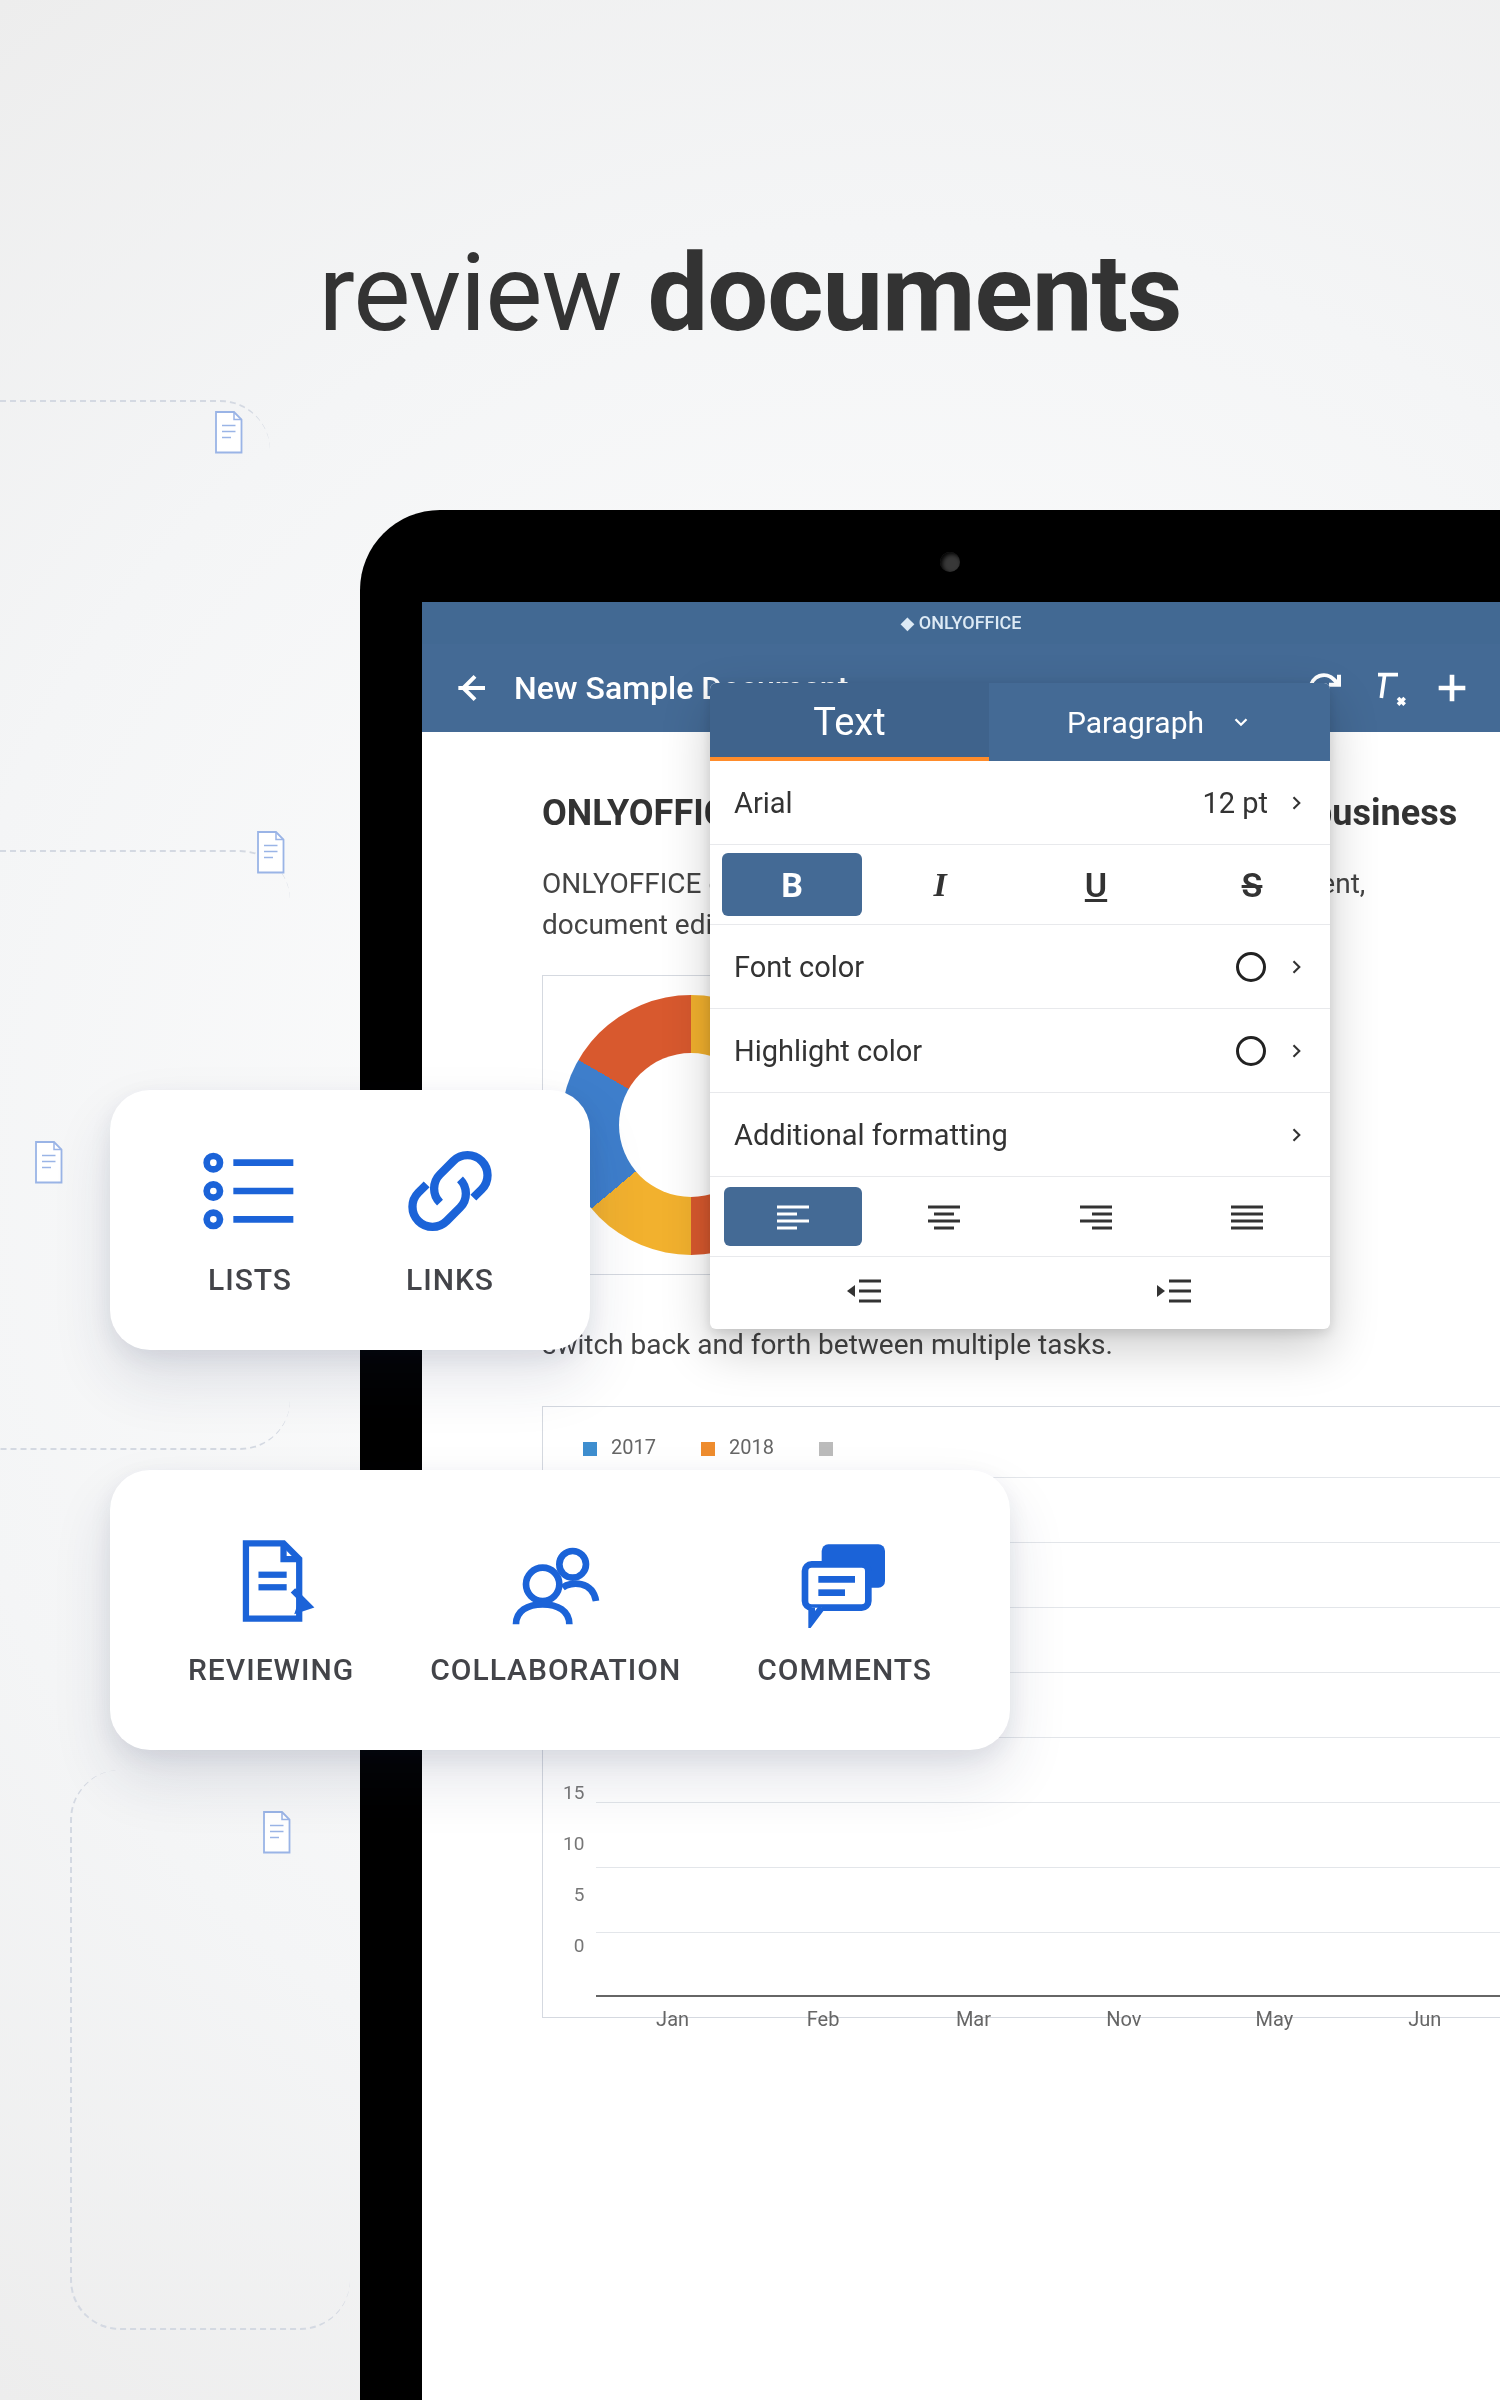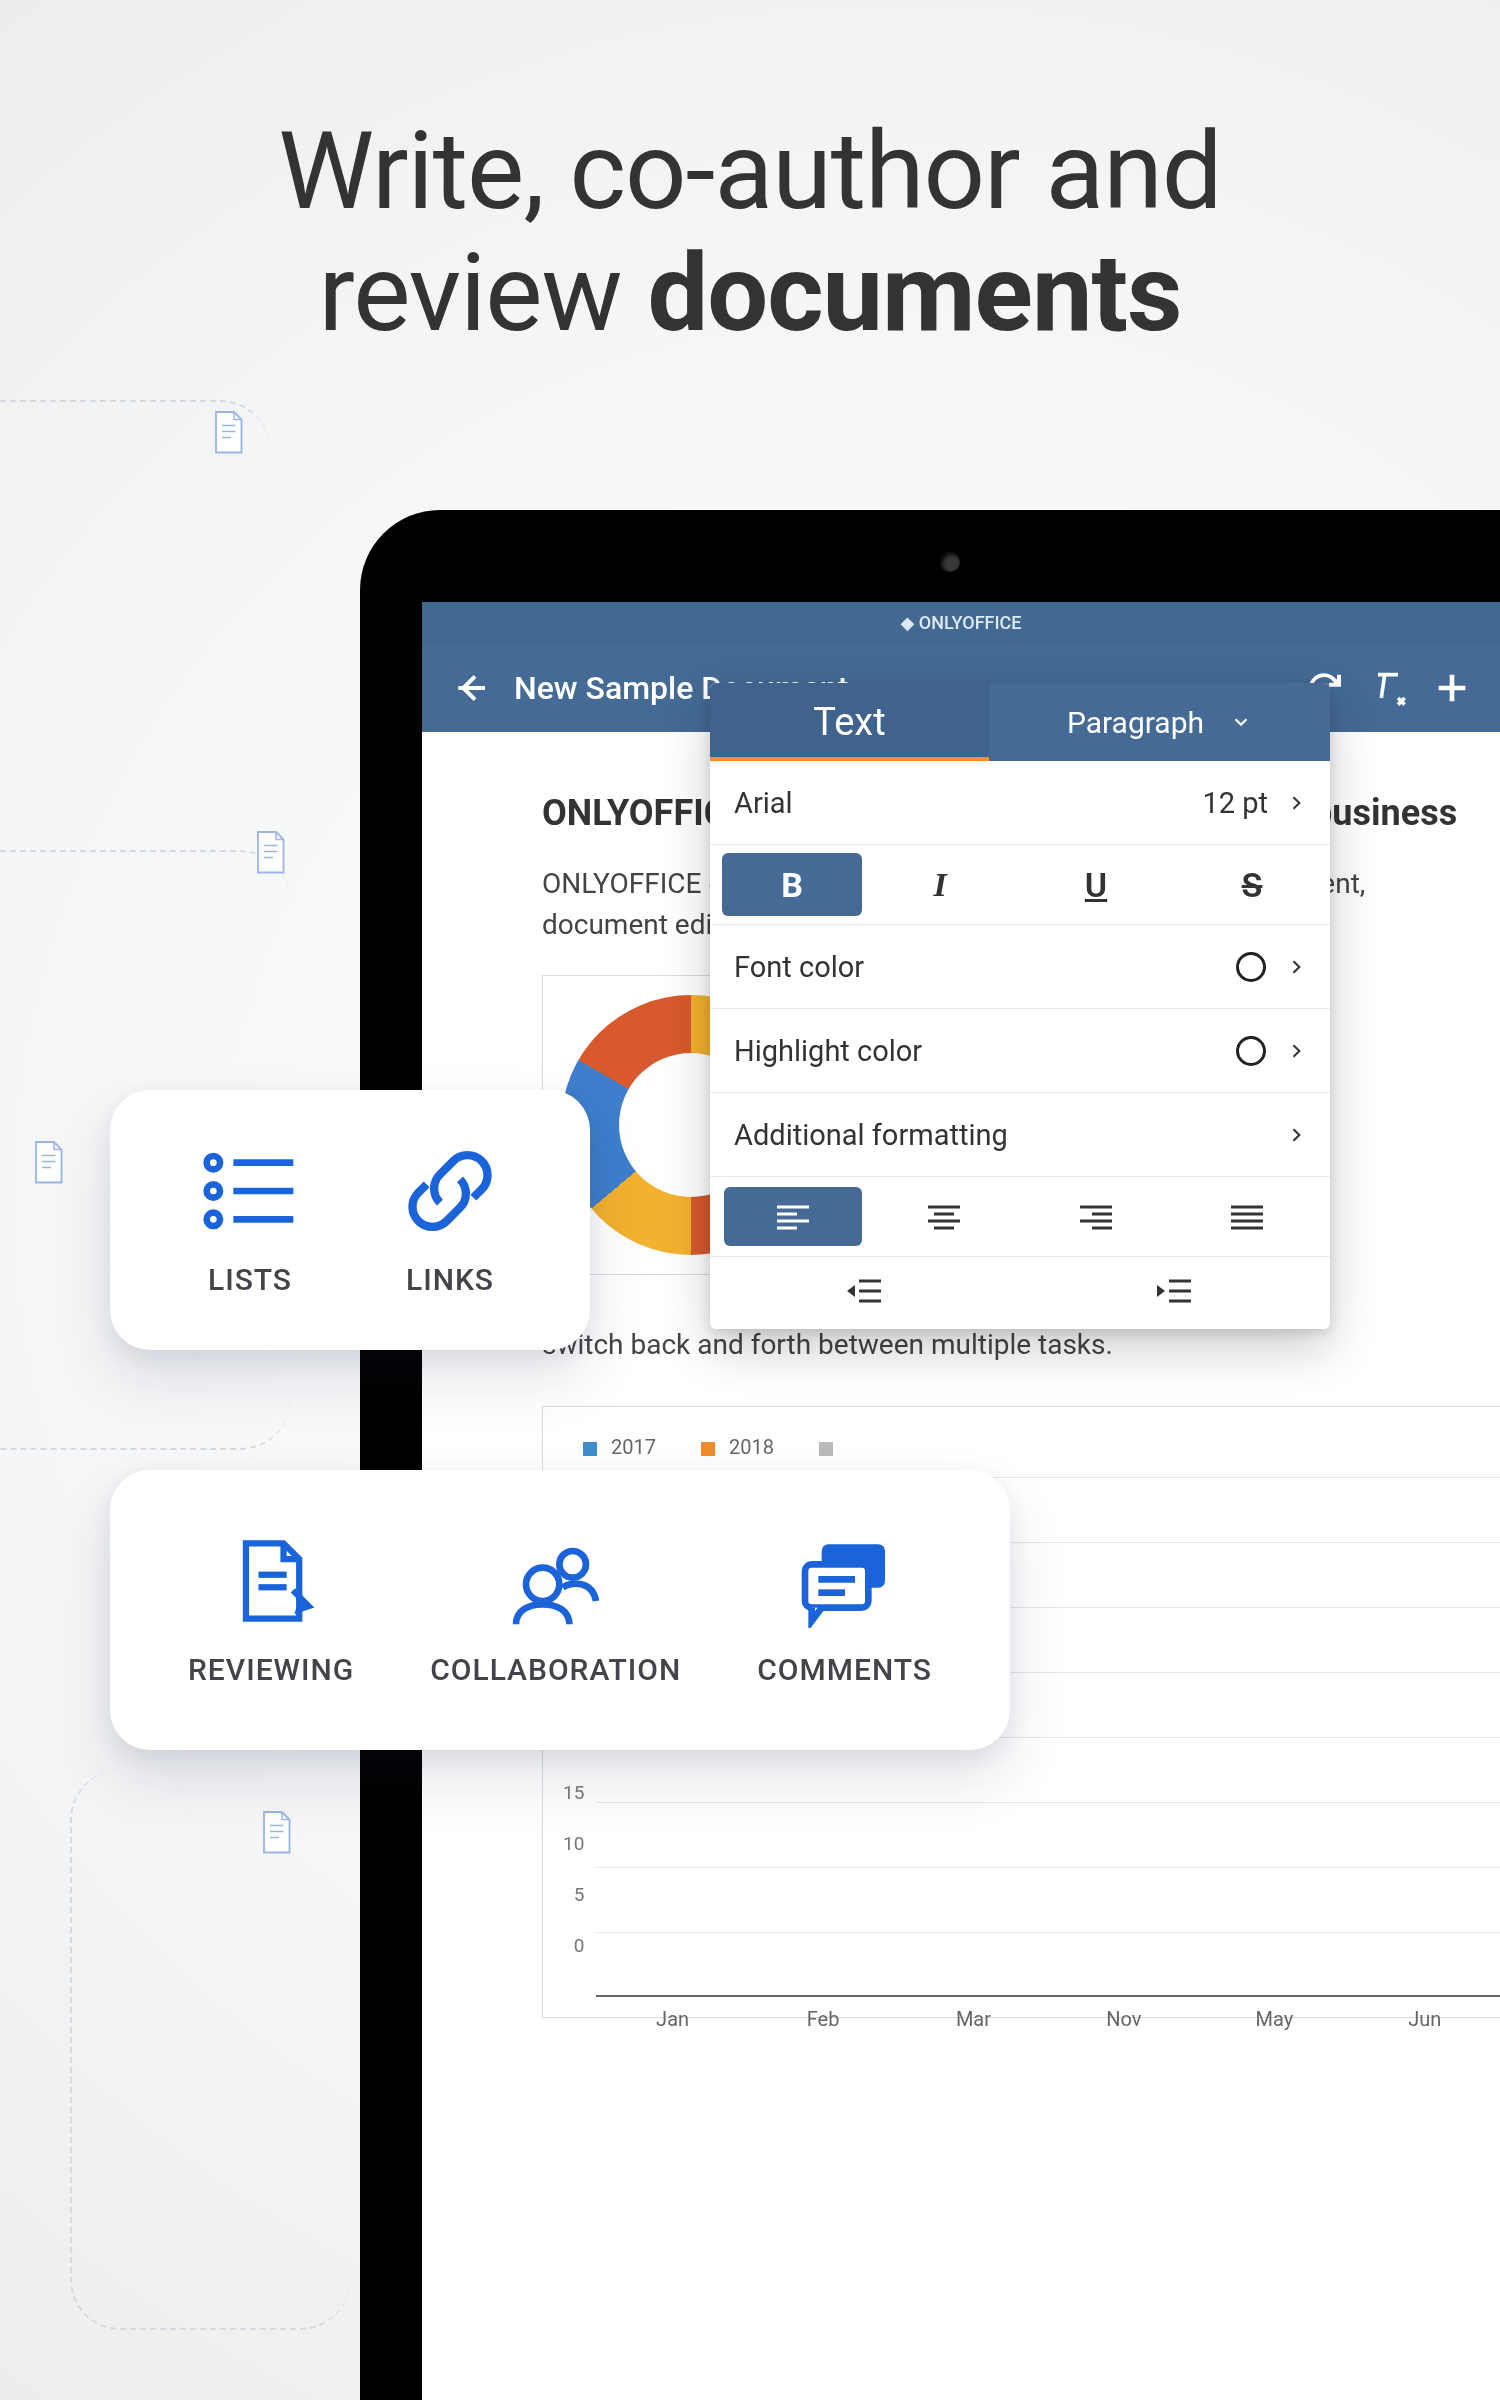--- a/index.html
+++ b/index.html
@@ -135,21 +135,21 @@
   <svg viewBox="0 0 24 30">
       <path d="M4 1h12l5 5v22H4z" fill="#fff" stroke="#9ab4e6" stroke-width="1.2"></path>
       <path d="M16 1v5h5" fill="none" stroke="#9ab4e6"></path>
       <line x1="8" y1="10" x2="17" y2="10" stroke="#9ab4e6"></line>
       <line x1="8" y1="14" x2="17" y2="14" stroke="#9ab4e6"></line>
       <line x1="8" y1="18" x2="14" y2="18" stroke="#9ab4e6"></line>
     </svg>
 </div>
 
 <div class="hero">
-  <span>Write, co-author and</span><br>
+  <br>
   <span>review </span><b>documents</b>
 </div>
 
 <div class="device">
   <div class="screen">
     <div class="app-topstrip">◆ <span>ONLYOFFICE</span></div>
     <div class="app-header">
       <span class="hdr-ico">
           <svg viewBox="0 0 24 24" stroke-width="2.4">
             <path d="M15 5l-7 7 7 7"></path>

